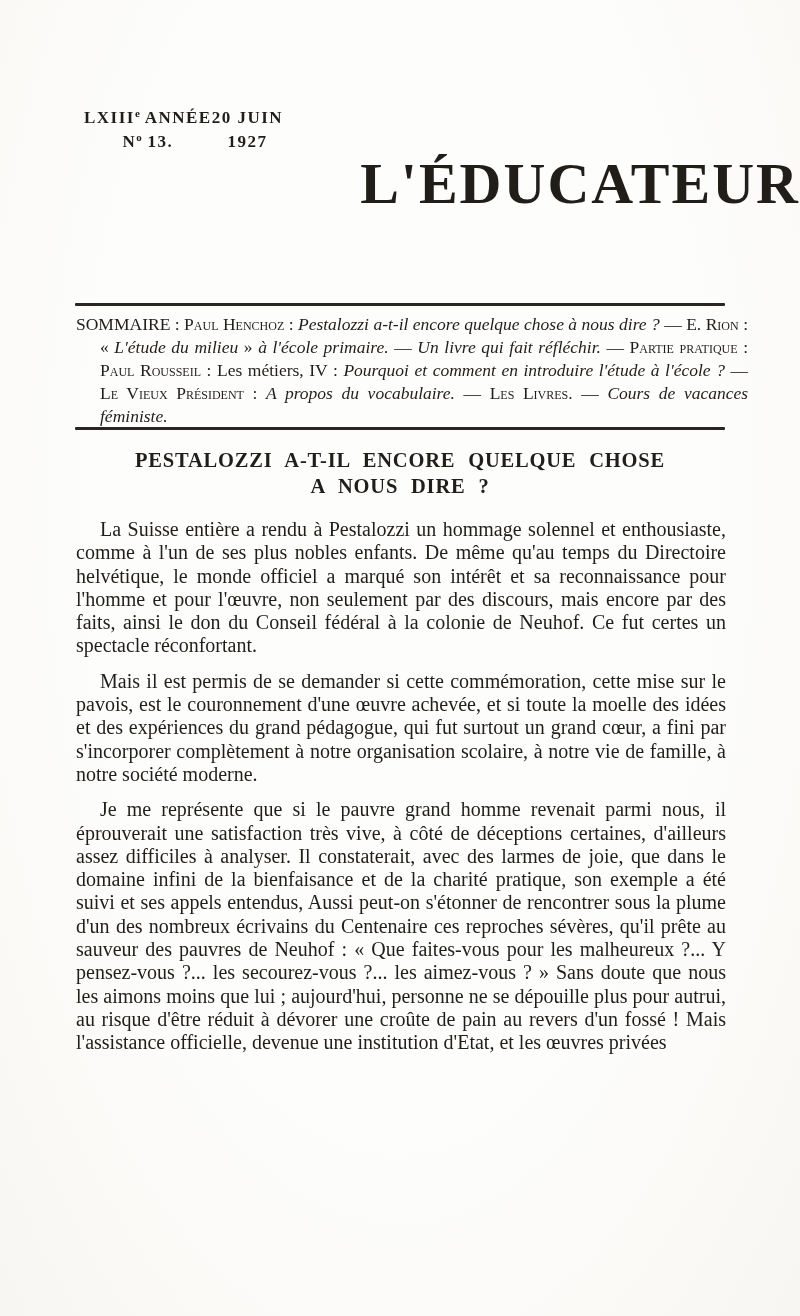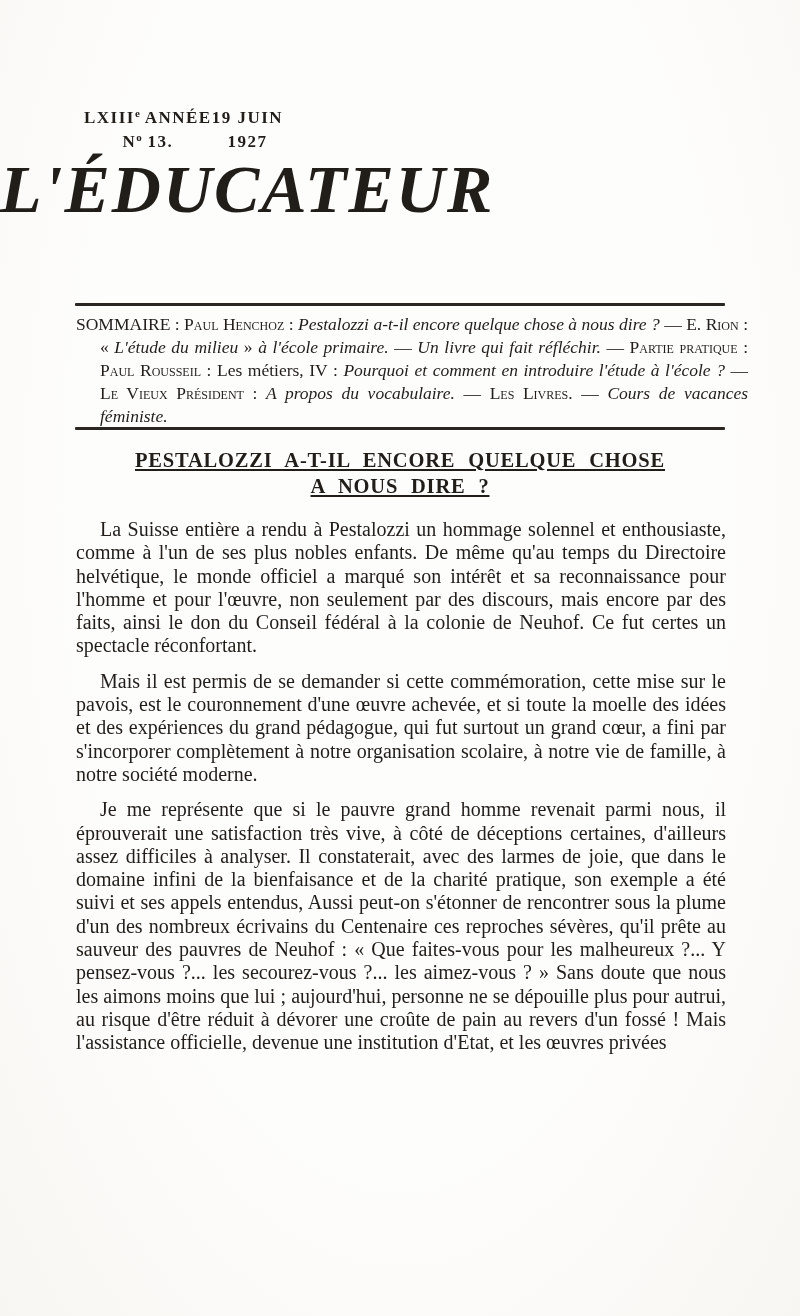--- a/index.html
+++ b/index.html
@@ -27,27 +27,26 @@
     line-height: 1.4;
   }
   .header-col { text-align: center; }
   .sup { font-size: 11px; vertical-align: 6px; letter-spacing: 0; }
 
   
   .masthead {
     position: absolute;
     top: 152px; left: 0; width: 100%;
     margin: 0;
-    text-align: left;
-    font-size: 68px;
+    text-align: right;
+    font-size: 58px;
     font-weight: bold;
     line-height: 1.1;
     letter-spacing: 2px;
     white-space: nowrap;
-    font-style: italic;
   }
 
   .motto {
     position: absolute;
     top: 260px; left: 134px; width: 494px;
     display: flex;
     justify-content: space-between;
     font-size: 20px;
     font-weight: bold;
     letter-spacing: 1px;
@@ -81,21 +80,21 @@
     position: absolute;
     top: 447px; left: 0; width: 100%;
     margin: 0;
     text-align: center;
     font-size: 20.5px;
     font-weight: bold;
     line-height: 26px;
     letter-spacing: 0.8px;
     word-spacing: 7px;
   }
-  .title-line { display: block; text-decoration: underline; }
+  .title-line { display: block; }
 
   .body-text {
     position: absolute;
     top: 506px; left: 64px; width: 674px;
     font-size: 20px;
     line-height: 23.3px;
     text-align: justify;
   }
   .body-text p { margin: 12px; text-indent: 24px; }
 </style>
@@ -103,21 +102,21 @@
 <body>
 
 <div class="page">
 
   <div class="header-row">
     <div class="header-col">
       <div><span>LXIII</span><span class="sup">e</span><span> ANNÉE</span></div>
       <div><span>N</span><span class="sup">o</span><span> 13.</span></div>
     </div>
     <div class="header-col">
-      <div>19 JUIN</div>
+      <div>20 JUIN</div>
       <div>1927</div>
     </div>
   </div>
 
   <h1 class="masthead">L'ÉDUCATEUR</h1>
 
 
   <div class="rule rule-top"></div>
 
   <p class="sommaire"><span class="seg-r">SOMMAIRE : </span><span class="seg-sc">Paul Henchoz</span><span class="seg-r"> : </span><span class="seg-i">Pestalozzi a-t-il encore quelque chose à nous dire ?</span><span class="seg-r"> — </span><span class="seg-sc">E. Rion</span><span class="seg-r"> : « </span><span class="seg-i">L'étude du milieu</span><span class="seg-r"> » </span><span class="seg-i">à l'école primaire.</span><span class="seg-r"> — </span><span class="seg-i">Un livre qui fait réfléchir.</span><span class="seg-r"> — </span><span class="seg-sc">Partie pratique</span><span class="seg-r"> : </span><span class="seg-sc">Paul Rousseil</span><span class="seg-r"> : Les métiers, IV : </span><span class="seg-i">Pourquoi et comment en introduire l'étude à l'école ?</span><span class="seg-r"> — </span><span class="seg-sc">Le Vieux Président</span><span class="seg-r"> : </span><span class="seg-i">A propos du vocabulaire.</span><span class="seg-r"> — </span><span class="seg-sc">Les Livres.</span><span class="seg-r"> — </span><span class="seg-i">Cours de vacances féministe.</span></p>

